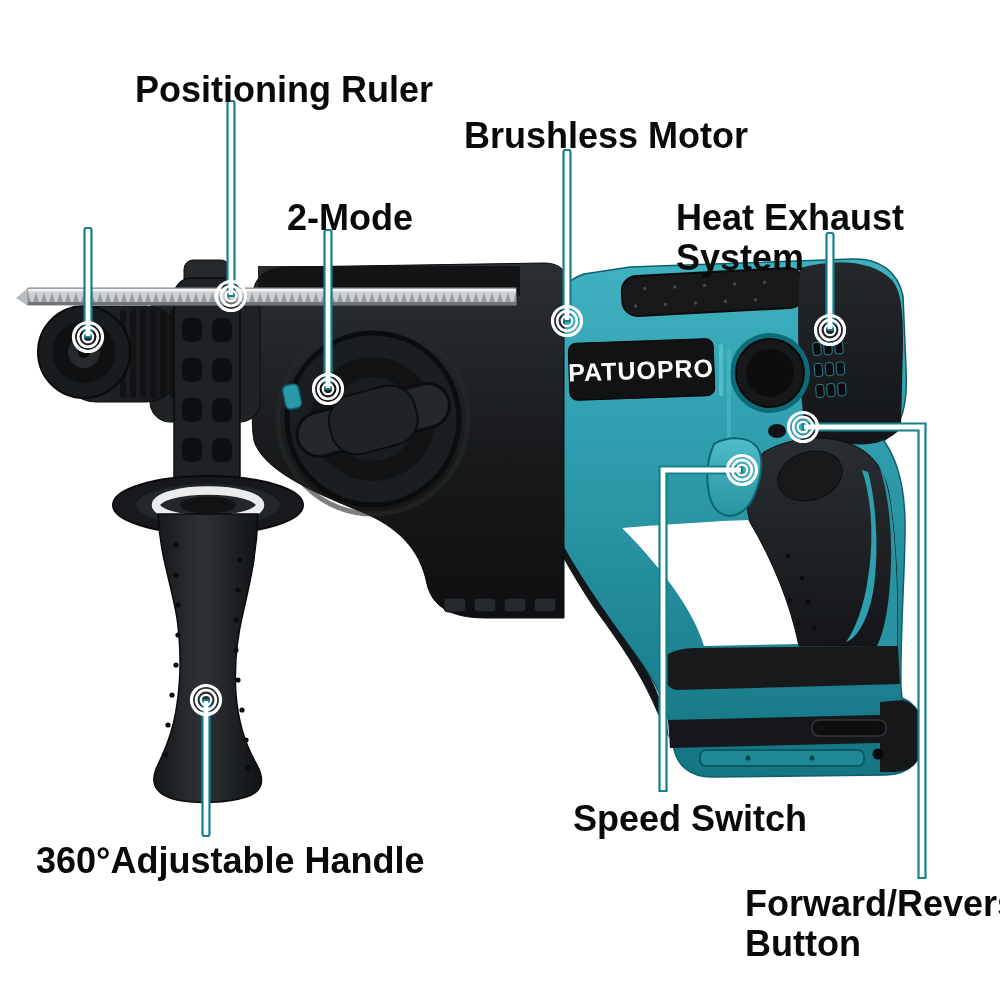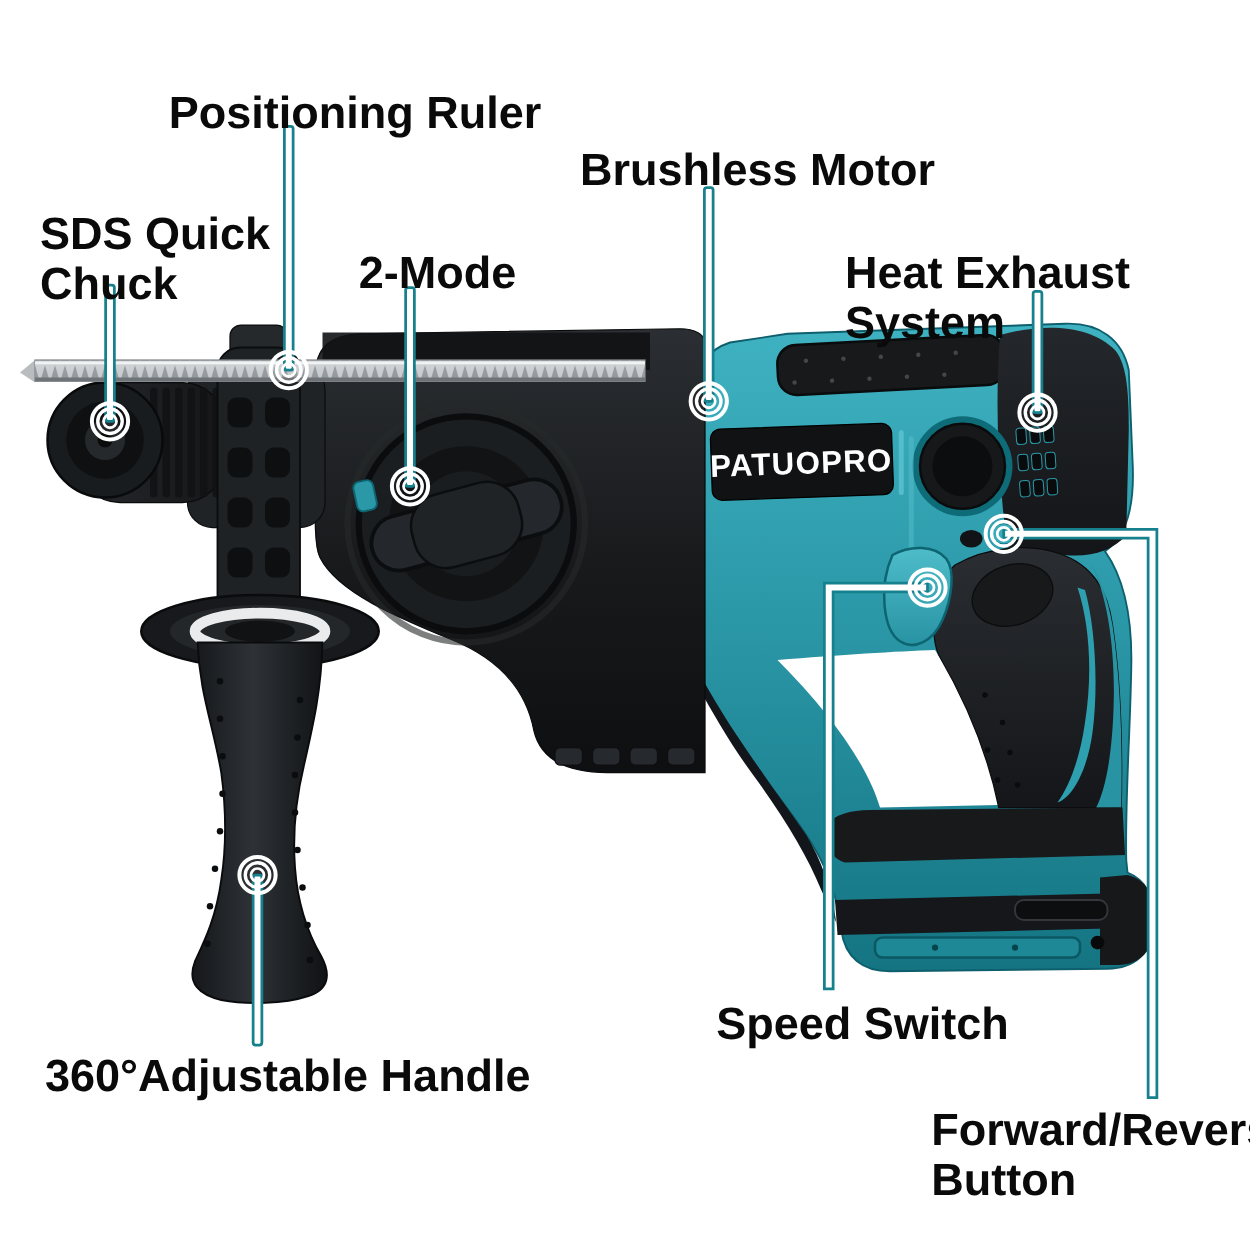--- a/index.html
+++ b/index.html
@@ -310,22 +310,20 @@
     <g>
           <circle cx="206" cy="700" r="14.5" stroke-width="3.2"></circle>
           <circle cx="206" cy="700" r="9.8" stroke-width="2.7"></circle>
           <circle cx="206" cy="700" r="5.2" stroke-width="2.2"></circle>
         </g>
   </g>
 </svg>
 
 <div class="label" style="left:135px;top:70px;">Positioning Ruler</div>
 <div class="label" style="left:464px;top:116px;">Brushless Motor</div>
-<div class="label" style="left:32px;top:167px;">SDS Quick
-Chuck</div>
 <div class="label" style="left:287px;top:198px;">2-Mode</div>
 <div class="label" style="left:676px;top:198px;">Heat Exhaust System</div>
 <div class="label" style="left:573px;top:799px;">Speed Switch</div>
 <div class="label" style="left:36px;top:841px;">360°Adjustable Handle</div>
 <div class="label" style="left:745px;top:884px;">Forward/Reverse
 Button</div>
 
 </div>
 
 </body></html>

